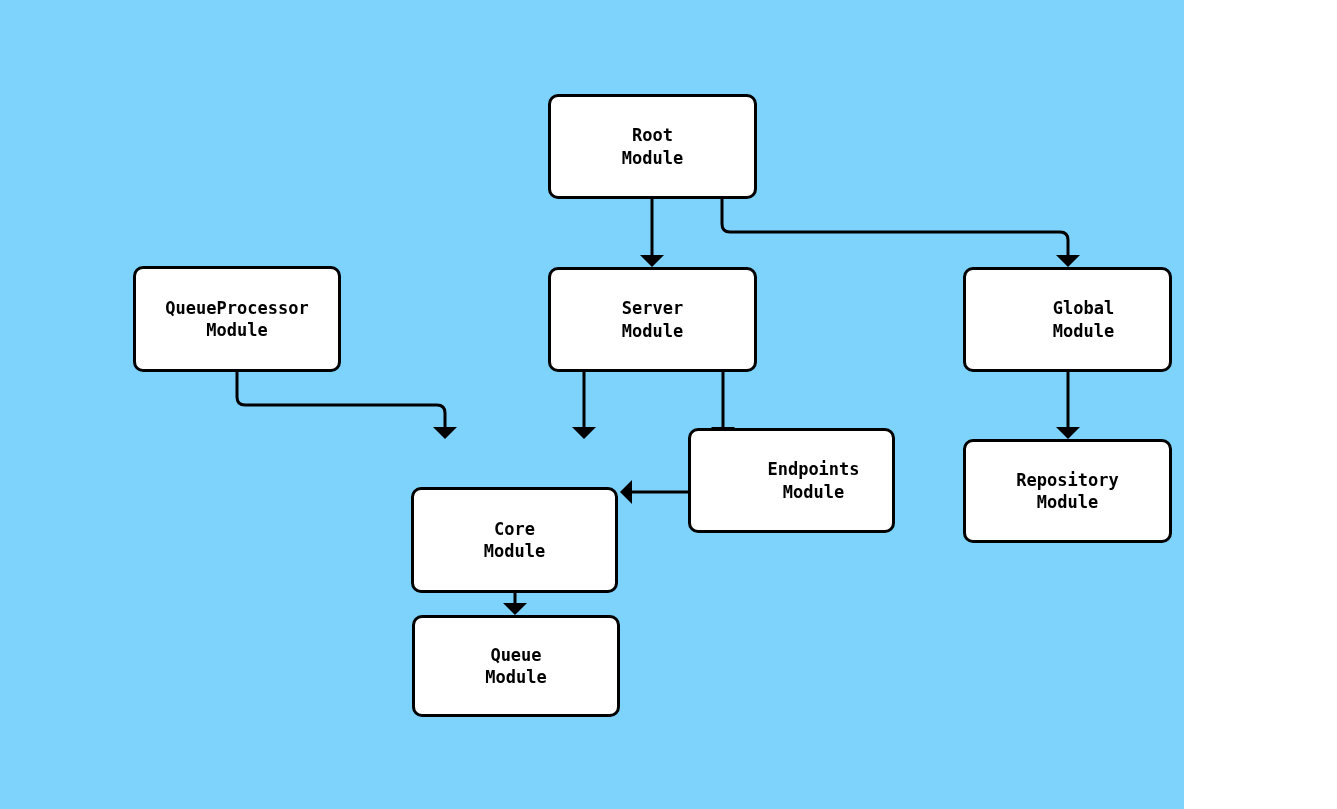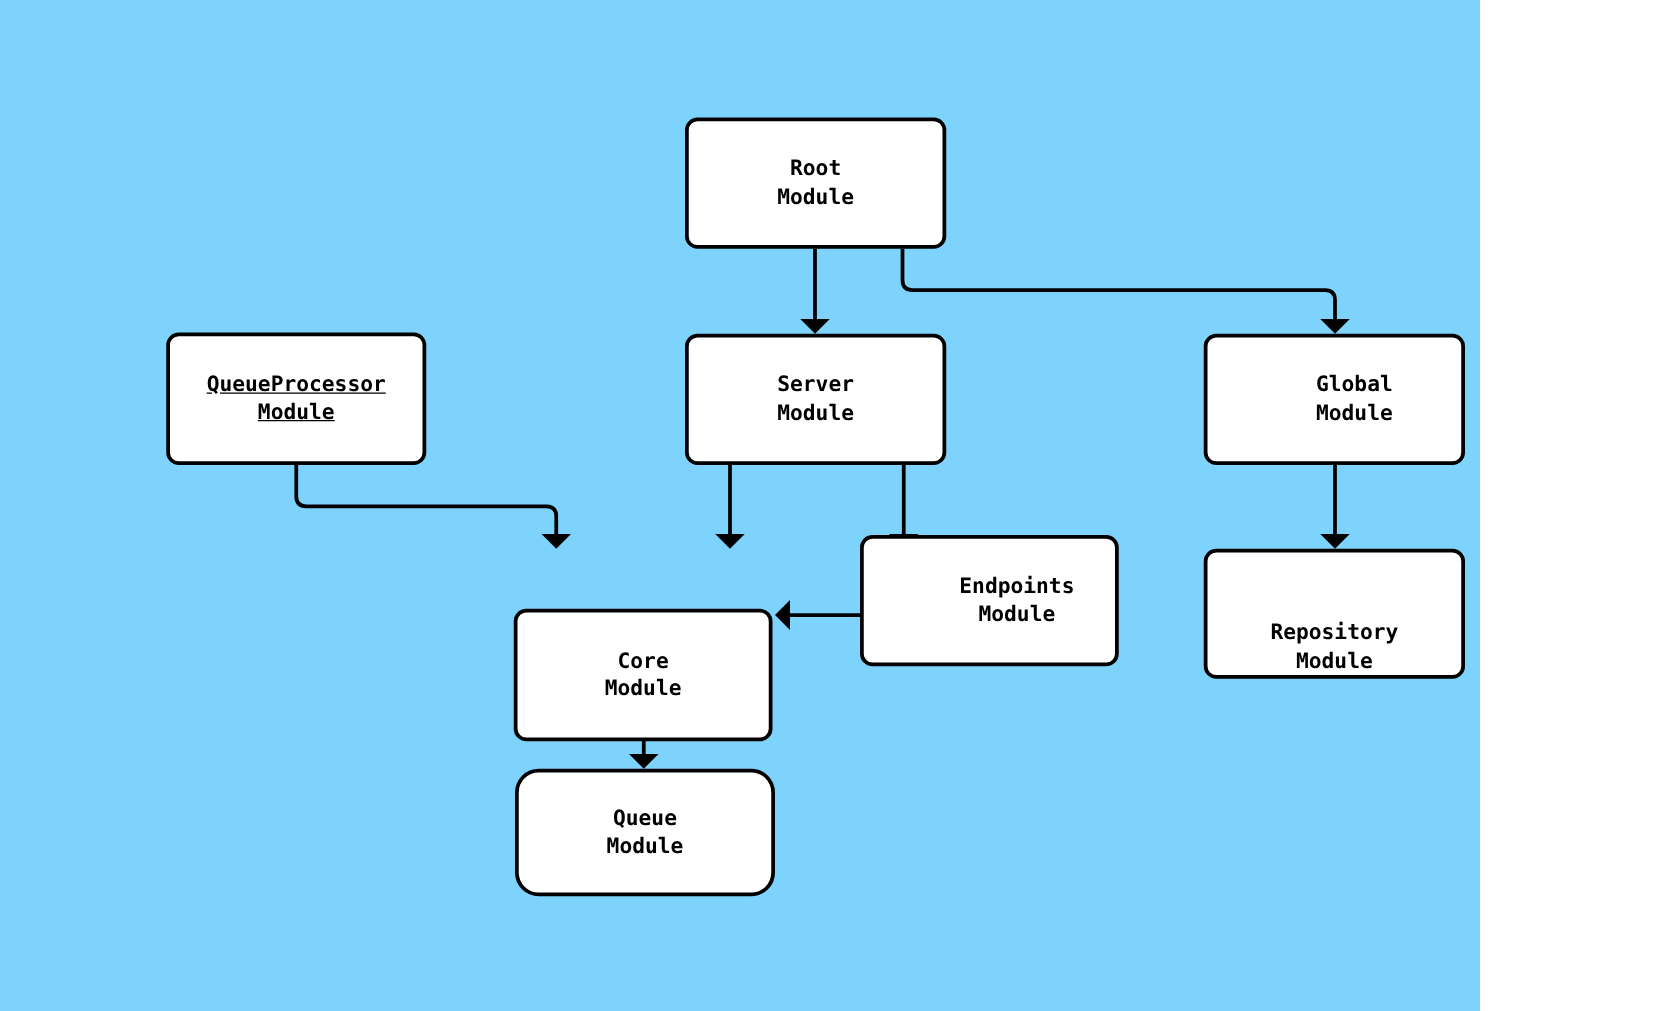--- a/index.html
+++ b/index.html
@@ -41,27 +41,27 @@
   .node-label {
     font-family: "DejaVu Sans Mono", "Liberation Mono", monospace;
     font-size: 17px;
     font-weight: 700;
     line-height: 1.32;
     color: #000000;
     text-align: center;
     white-space: pre-line;
   }
   .node-root            { left: 548px; top:  94px; width: 209px; height: 105px; }
-  .node-queue-processor { left: 133px; top: 266px; width: 208px; height: 106px; text-decoration: underline; }
+  .node-queue-processor { left: 133px; top: 266px; width: 208px; height: 106px; }
   .node-server          { left: 548px; top: 267px; width: 209px; height: 105px; }
   .node-global          { left: 963px; top: 267px; width: 209px; height: 105px; padding-left: 32px; }
   .node-core            { left: 411px; top: 439px; width: 207px; height: 106px; margin-top: 48px; }
   .node-endpoints       { left: 688px; top: 428px; width: 207px; height: 105px; padding-left: 44px; }
-  .node-repository      { left: 963px; top: 439px; width: 209px; height: 104px; align-items: flex-end; }
-  .node-queue           { left: 412px; top: 615px; width: 208px; height: 102px; border-radius: 19px; }
+  .node-repository      { left: 963px; top: 439px; width: 209px; height: 104px; }
+  .node-queue           { left: 412px; top: 615px; width: 208px; height: 102px; }
 </style>
 </head>
 <body>
 
 <div class="canvas">
 
   <svg class="edges-layer" viewBox="0 0 1337 809" xmlns="http://www.w3.org/2000/svg">
     <defs>
       <marker id="arrowhead" viewBox="0 0 12 24" refX="10" refY="12" markerWidth="12" markerHeight="24" markerUnits="userSpaceOnUse" orient="auto">
         <path d="M0,0 L12,12 L0,24 Z" fill="#000000"></path>

